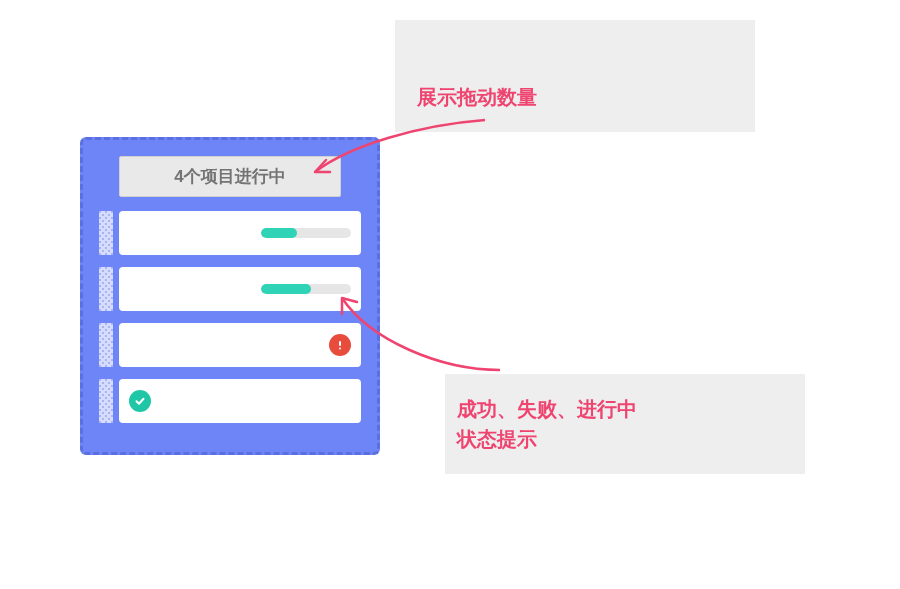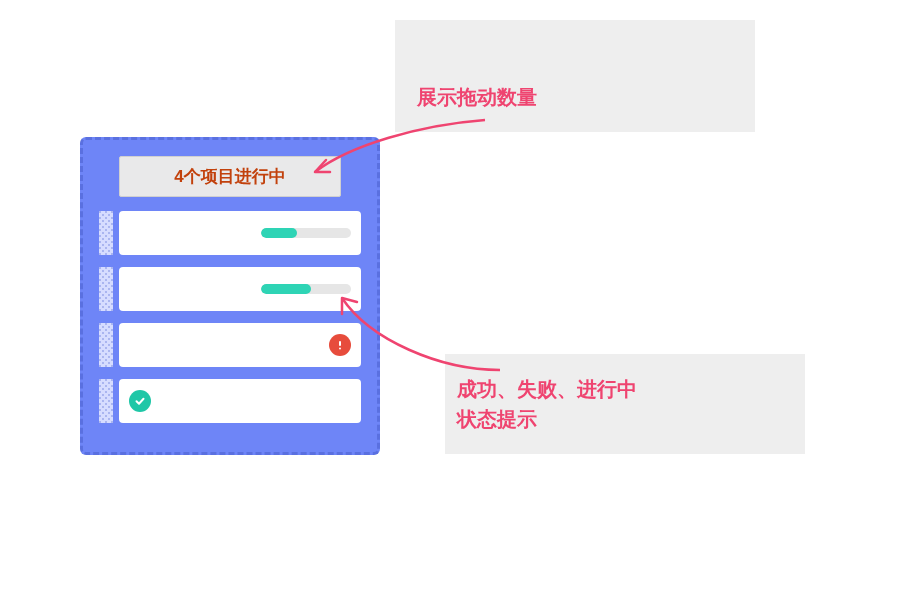--- a/index.html
+++ b/index.html
@@ -23,21 +23,21 @@
     }
     .panel-header {
       background: #e9e9ea;
       border: 1px solid #d0d0d0;
       border-radius: 2px;
       padding: 8px 0;
       margin: 0 20px 14px 20px;
       text-align: center;
       font-size: 17px;
       font-weight: 600;
-      color: #c2410c;
+      color: #737373;
     }
     .item-row {
       display: flex;
       align-items: stretch;
       margin-bottom: 12px;
     }
     .drag-handle {
       width: 14px;
       background: #d6dcff;
       background-image:
@@ -89,21 +89,21 @@
     }
     .callout-top {
       left: 395px;
       top: 20px;
       height: 112px;
       display: flex;
       align-items: flex-end;
     }
     .callout-bottom {
       left: 445px;
-      top: 354px;
+      top: 374px;
       padding-left: 12px;
     }
     .callout-text {
       color: #ef4470;
       font-size: 20px;
       font-weight: 600;
       line-height: 1.5;
       white-space: pre-line;
     }
     .arrow {

